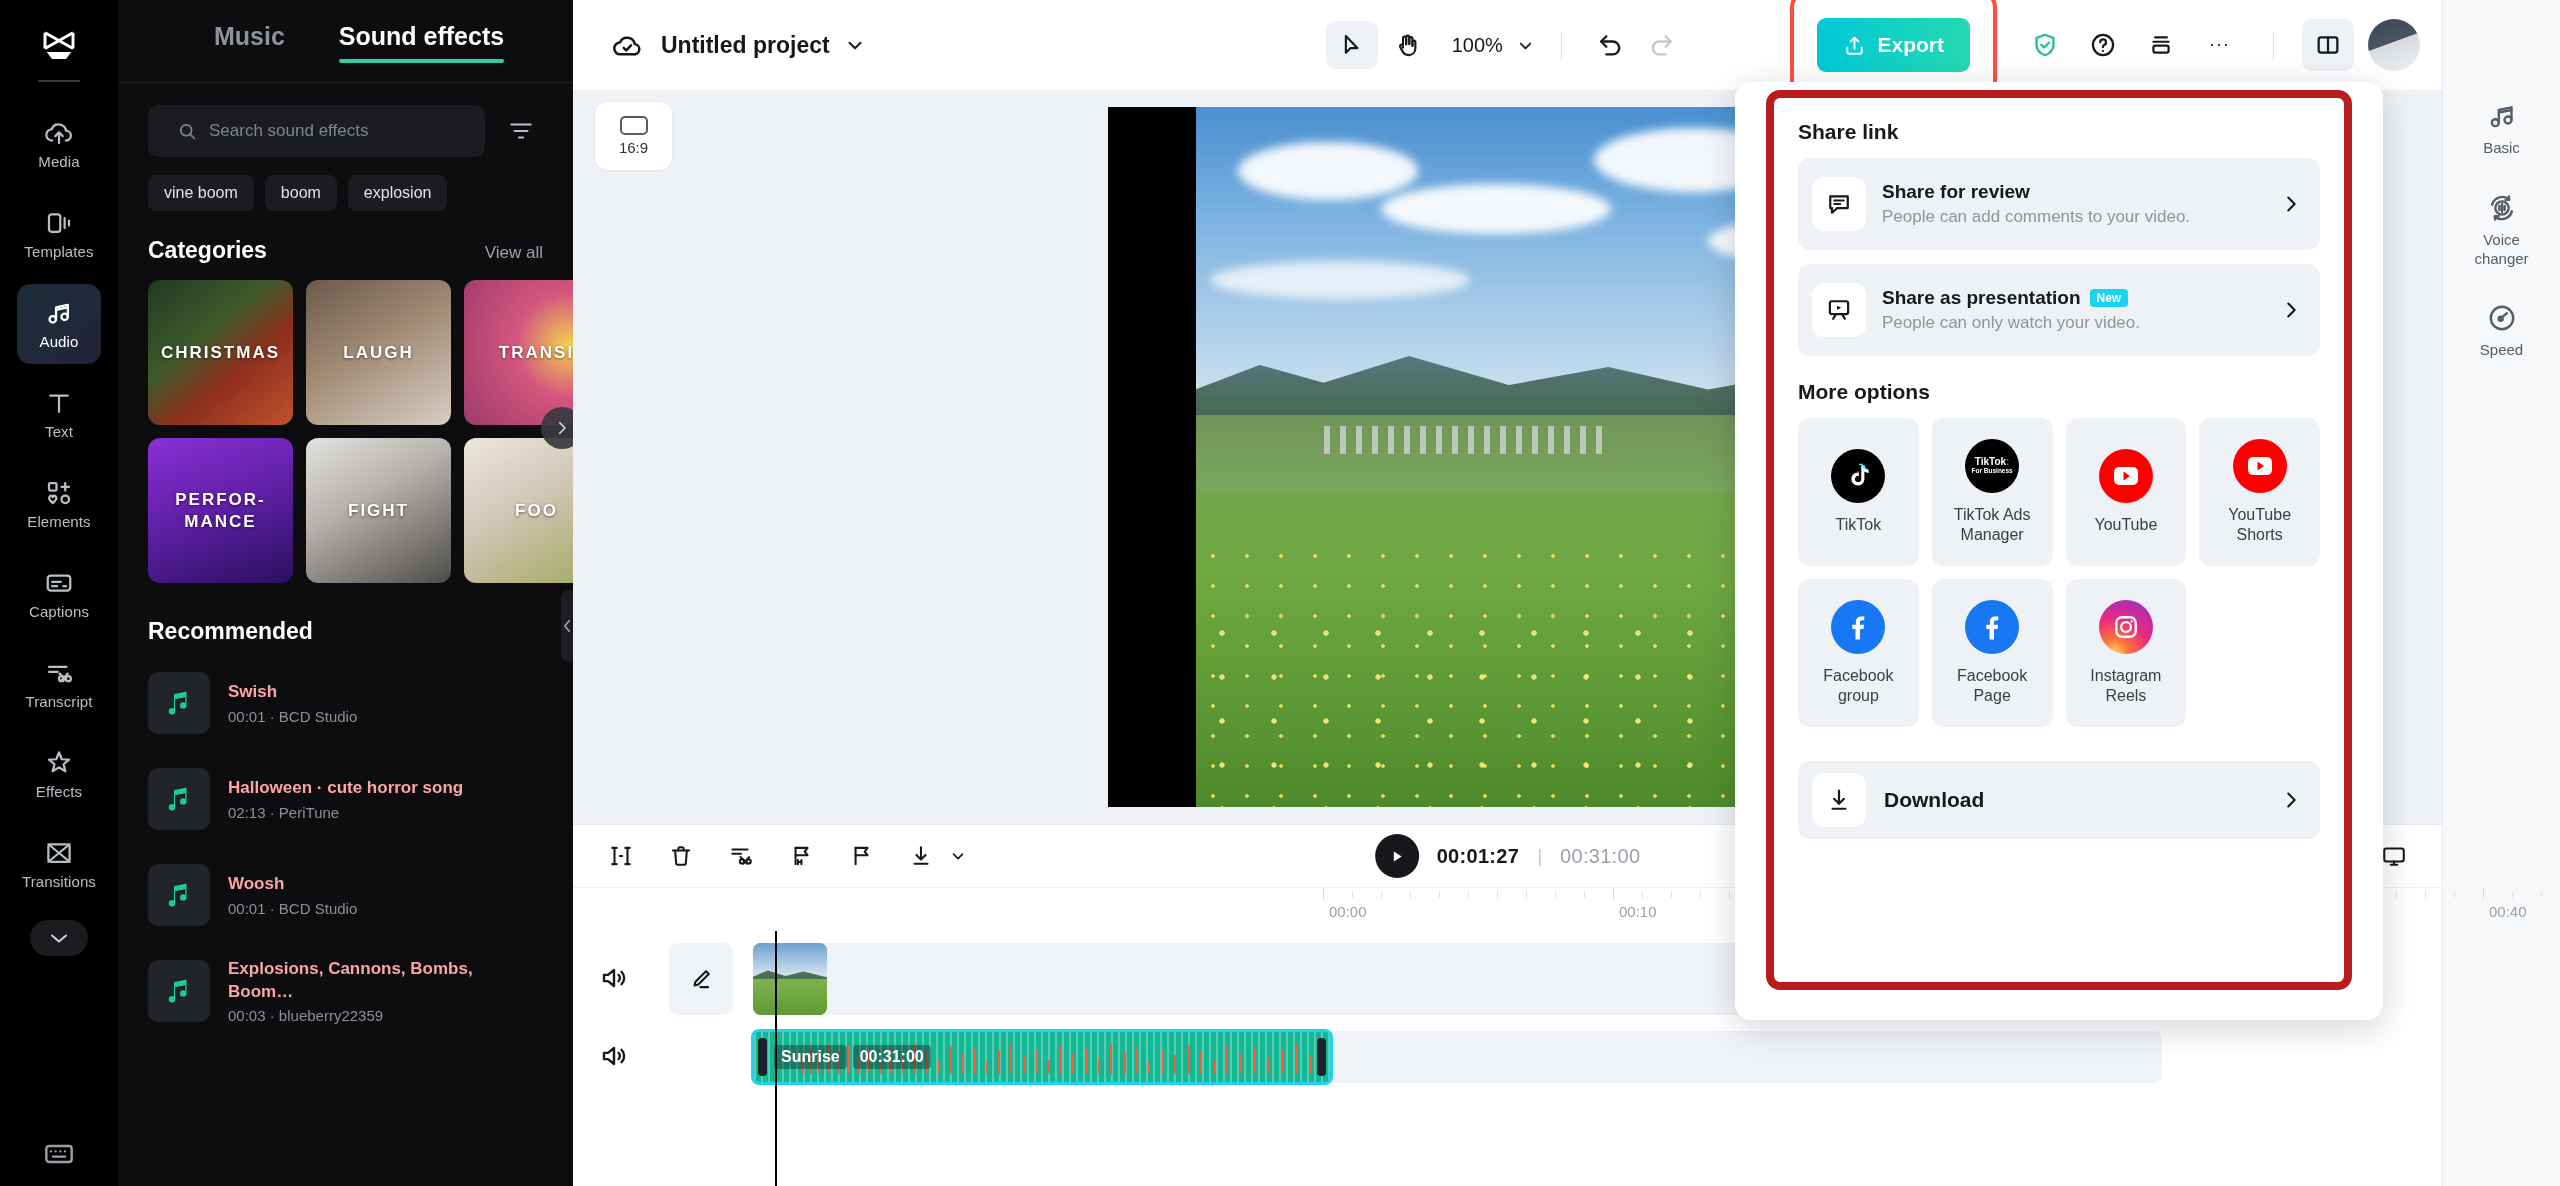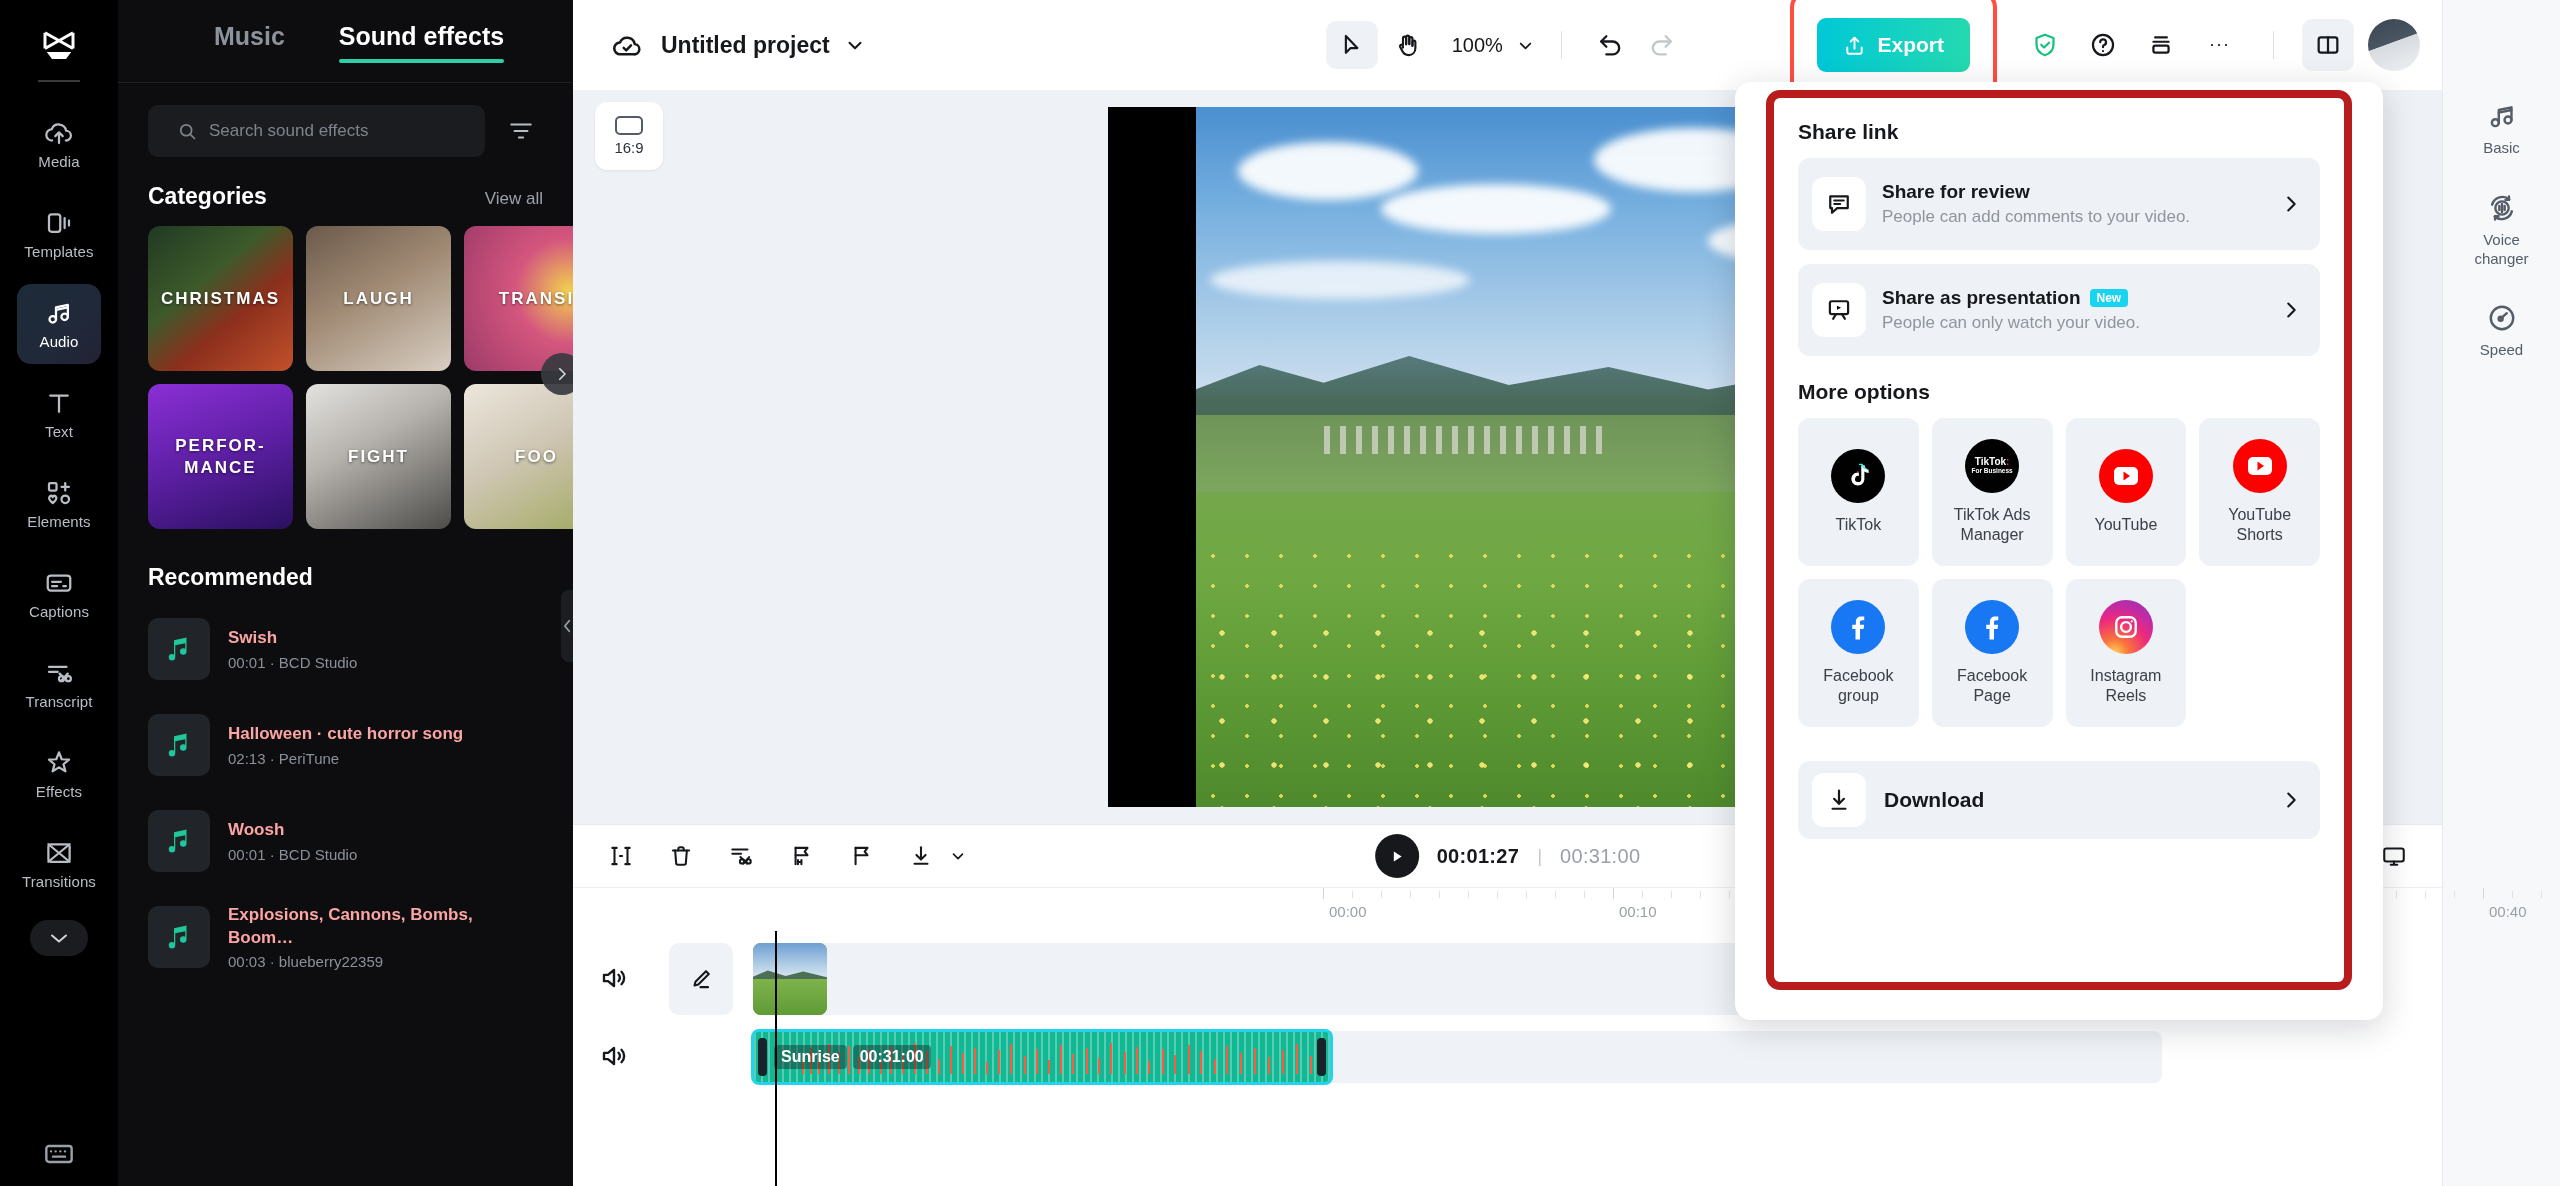--- a/index.html
+++ b/index.html
@@ -128,21 +128,21 @@
   .export-btn svg{width:23px;height:23px;fill:none;stroke:#fff;stroke-width:2;stroke-linecap:round;stroke-linejoin:round;}
   .ic-btn { width:52px;height:52px;border-radius:10px;display:flex;align-items:center;justify-content:center;cursor:pointer;color:#16181c;}
   .ic-btn.sel{background:#eef1f5;}
   .ic-btn svg{width:28px;height:28px;fill:none;stroke:currentColor;stroke-width:1.9;stroke-linecap:round;stroke-linejoin:round;}
   .avatar { width: 52px; height:52px; border-radius:50%; margin-left: 8px; overflow:hidden;
     background: linear-gradient(160deg,#3b4654 0%, #4a5562 45%, #d7dbe0 46%, #eef0f3 100%); cursor:pointer; flex-shrink:0;}
 
   
   .preview { flex:1; background:#eef1f5; position:relative; min-height:0; display:flex; align-items:center; justify-content:center; }
   .ratio-badge {
-    position:absolute; left: 22px; top: 12px; width: 68px; height: 68px; background:#fff; border-radius: 12px;
+    position:absolute; left: 22px; top: 12px; width: 77px; height: 68px; background:#fff; border-radius: 12px;
     display:flex; flex-direction:column; align-items:center; justify-content:center; gap:4px; cursor:pointer; box-shadow:0 1px 3px rgba(0,0,0,.07);
   }
   .ratio-badge .rb { width:28px;height:19px;border:2.2px solid #555c66;border-radius:5px;}
   .ratio-badge .rt { font-size: 15px; color:#2c323a; font-weight:500;}
   .stage { width: 800px; height: 700px; max-height: 100%; position:relative; display:flex; align-items:center; justify-content:center;}
   .video-frame { width: 800px; height: 700px; background:#000; position:relative; overflow:hidden; }
   .scene { position:absolute; left: 88px; top:0; right:0; bottom:0; overflow:hidden; }
   .sky { position:absolute; left:0; right:0; top:0; height: 42%;
     background: linear-gradient(180deg,#4a8fd0 0%, #77b0e0 35%, #a8cbe8 70%, #cfe0ef 100%); }
   .cloud-l { position:absolute; border-radius: 50%; background: rgba(255,255,255,.92); filter: blur(5px); }
@@ -399,20 +399,25 @@
         </span>
         <input type="text" placeholder="Search sound effects" style="">
       </div>
       <div class="filter-btn">
         <svg viewBox="0 0 24 24">
             <path d="M3 6h18M6 12h12M10 18h4"></path>
           </svg>
       </div>
     </div>
 
+    <div class="chips">
+      <div class="chip">vine boom</div>
+      <div class="chip">boom</div>
+      <div class="chip">explosion</div>
+    </div>
 
     <div class="sec-head">
       <div class="sec-title">Categories</div>
       <div class="sec-link">View all</div>
     </div>
 
     <div class="cat-grid">
       <div class="cat-cell" style="background:linear-gradient(140deg,#1f3a22 0%, #3d5a2b 38%, #8c2f1d 62%, #c2512b 100%);">
         <div class="cap">CHRISTMAS</div>
       </div>

